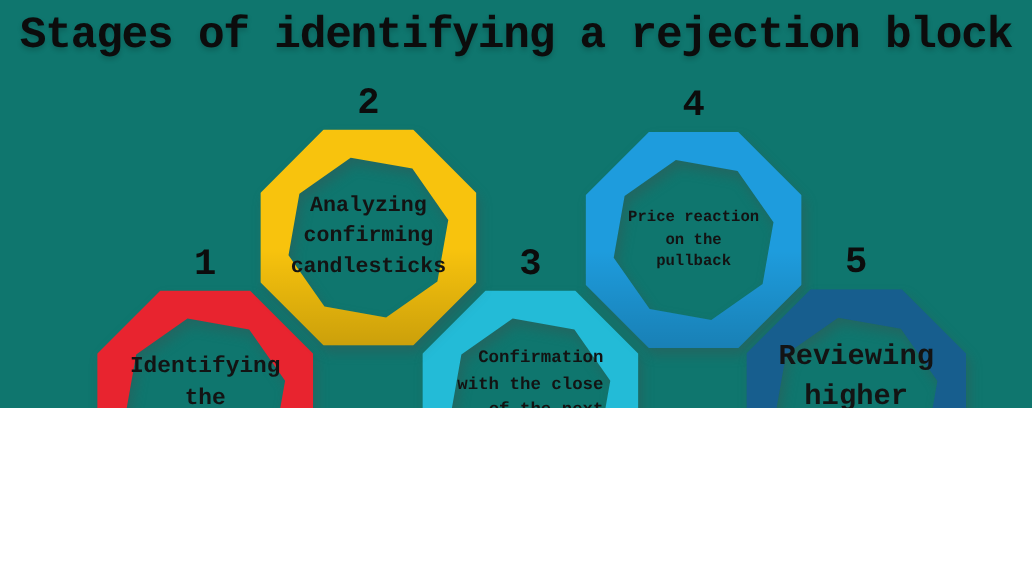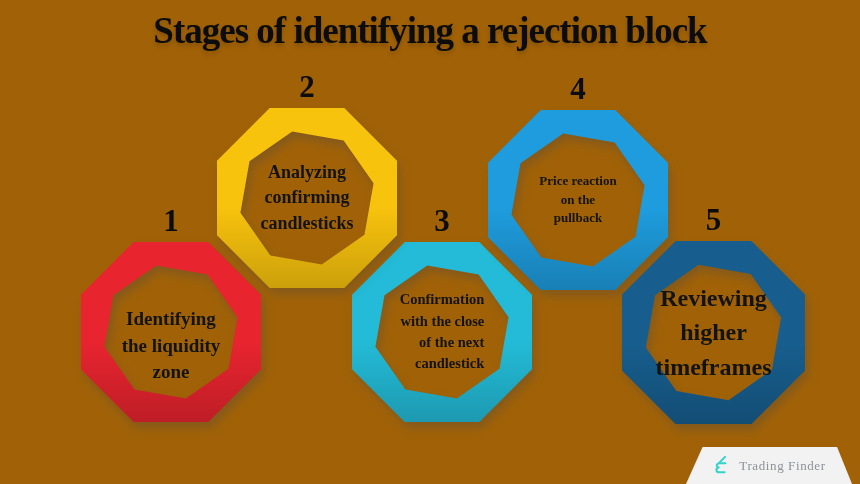--- a/index.html
+++ b/index.html
@@ -1,22 +1,22 @@
 <!DOCTYPE html>
 <html><head>
 <meta charset="utf-8">
 <style>
   html, body { margin: 0; padding: 0; background: #ffffff; }
   .canvas {
     position: relative;
     width: 860px;
-    height: 484px;
-    background: #a16207;
+    height: 340px;
+    background: #0f766e;
     overflow: hidden;
-    font-family: Liberation Serif, serif;
+    font-family: Liberation Mono, monospace;
     color: #0e0e0e;
   }
 
   .title {
     position: absolute;
     top: 9px; left: 0;
     width: 100%;
     text-align: center;
     font-size: 37px;
     font-weight: bold;
@@ -170,23 +170,14 @@
         </linearGradient>
       </defs>
       <path fill-rule="evenodd" d="M29.3 0 L70.7 0 L100 29.3 L100 70.7 L70.7 100 L29.3 100 L0 70.7 L0 29.3 Z M86.98 41.8 L81.95 70.35 L58.2 86.98 L29.65 81.95 L13.02 58.2 L18.05 29.65 L41.8 13.02 L70.35 18.05 Z" fill="#175E8E"></path>
       <path fill-rule="evenodd" fill="url(#shade5)" d="M29.3 0 L70.7 0 L100 29.3 L100 70.7 L70.7 100 L29.3 100 L0 70.7 L0 29.3 Z M86.98 41.8 L81.95 70.35 L58.2 86.98 L29.65 81.95 L13.02 58.2 L18.05 29.65 L41.8 13.02 L70.35 18.05 Z"></path>
     </svg>
     <div class="stage-label">Reviewing
 higher
 timeframes</div>
   </div>
 
-  <div class="brand-badge">
-    <svg width="19" height="22" viewBox="0 0 24 27">
-      <g fill="none" stroke="#35D3CC" stroke-width="2.6" stroke-linecap="round" stroke-linejoin="round">
-        <path d="M16.5 2 L9.5 9"></path>
-        <path d="M17 10 L10 10 C5.5 10 4.5 14.5 8.5 15.3 C4.5 16 4.5 21.5 9.5 21.5 L16 21.5"></path>
-      </g>
-    </svg>
-    <span class="brand-text">Trading Finder</span>
-  </div>
 
 </div>
 
 </body></html>

